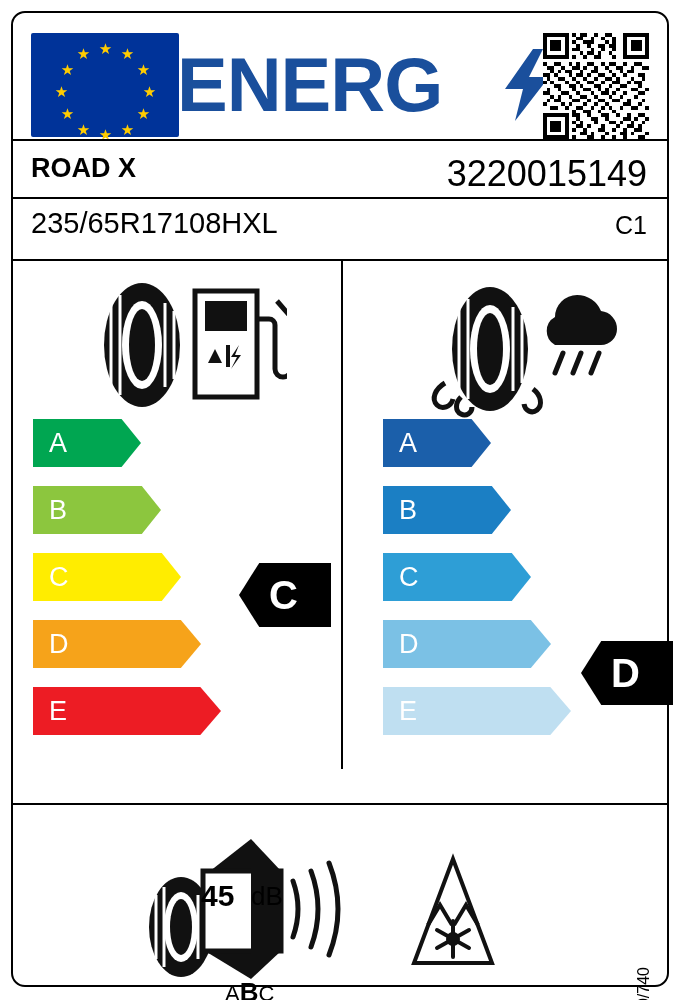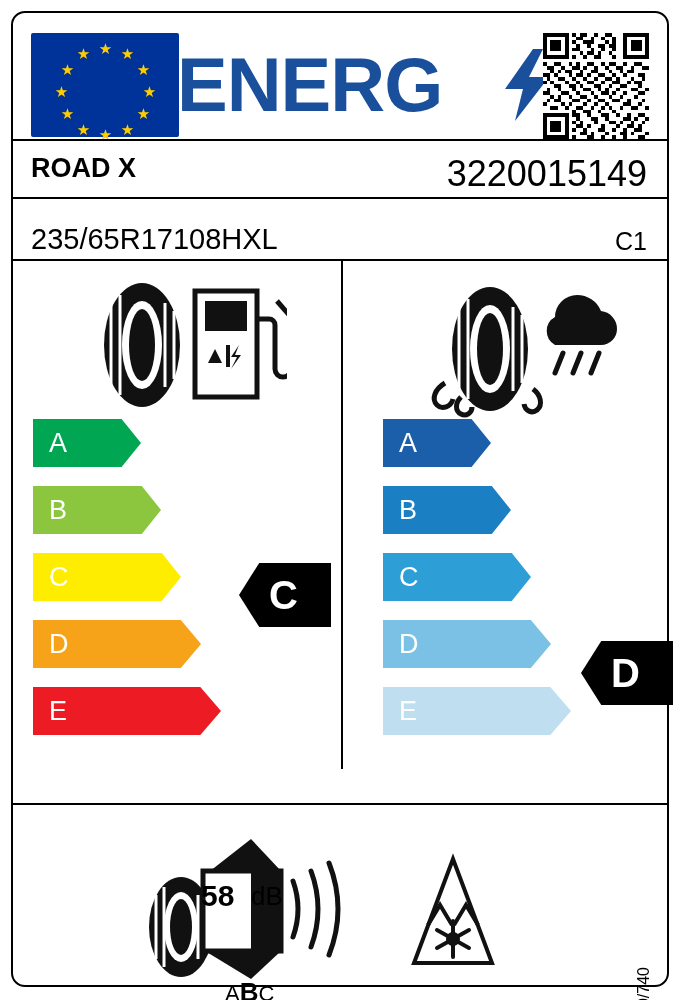--- a/index.html
+++ b/index.html
@@ -105,21 +105,20 @@
     right: 20px;
     top: 12px;
     font-size: 36px;
     color: #000;
   }
   .size-row {
     position: absolute;
     left: 0; top: 186px;
     width: 100%;
     height: 54px;
-    margin-top: 16px;
   }
   .tyre-size {
     position: absolute;
     left: 18px;
     top: 8px;
     font-size: 29px;
     color: #000;
   }
   .tyre-class {
     position: absolute;
@@ -652,21 +651,21 @@
         <path d="M118 10 L148 42 V122 L118 150 Z" fill="#111"></path>
 
         <g fill="none" stroke="#111" stroke-width="5" stroke-linecap="round">
           <path d="M160 52 q10 28 0 56"></path>
           <path d="M178 42 q14 38 0 76"></path>
           <path d="M196 34 q18 46 0 92"></path>
         </g>
       </g>
     </svg>
   </div>
-  <div class="noise-value">58</div>
+  <div class="noise-value">45</div>
   <div class="noise-unit">dB</div>
   <div class="noise-classes">
     <span>A</span><b>B</b><span>C</span>
   </div>
 
   <div class="snow-block">
     <svg width="130" height="120" viewBox="0 0 130 120">
       <path d="M65 6 L104 110 H26 Z" fill="none" stroke="#111" stroke-width="4"></path>
       <path d="M40 72 L52 52 L64 72" fill="none" stroke="#111" stroke-width="4"></path>
       <path d="M66 72 L78 52 L90 72" fill="none" stroke="#111" stroke-width="4"></path>

